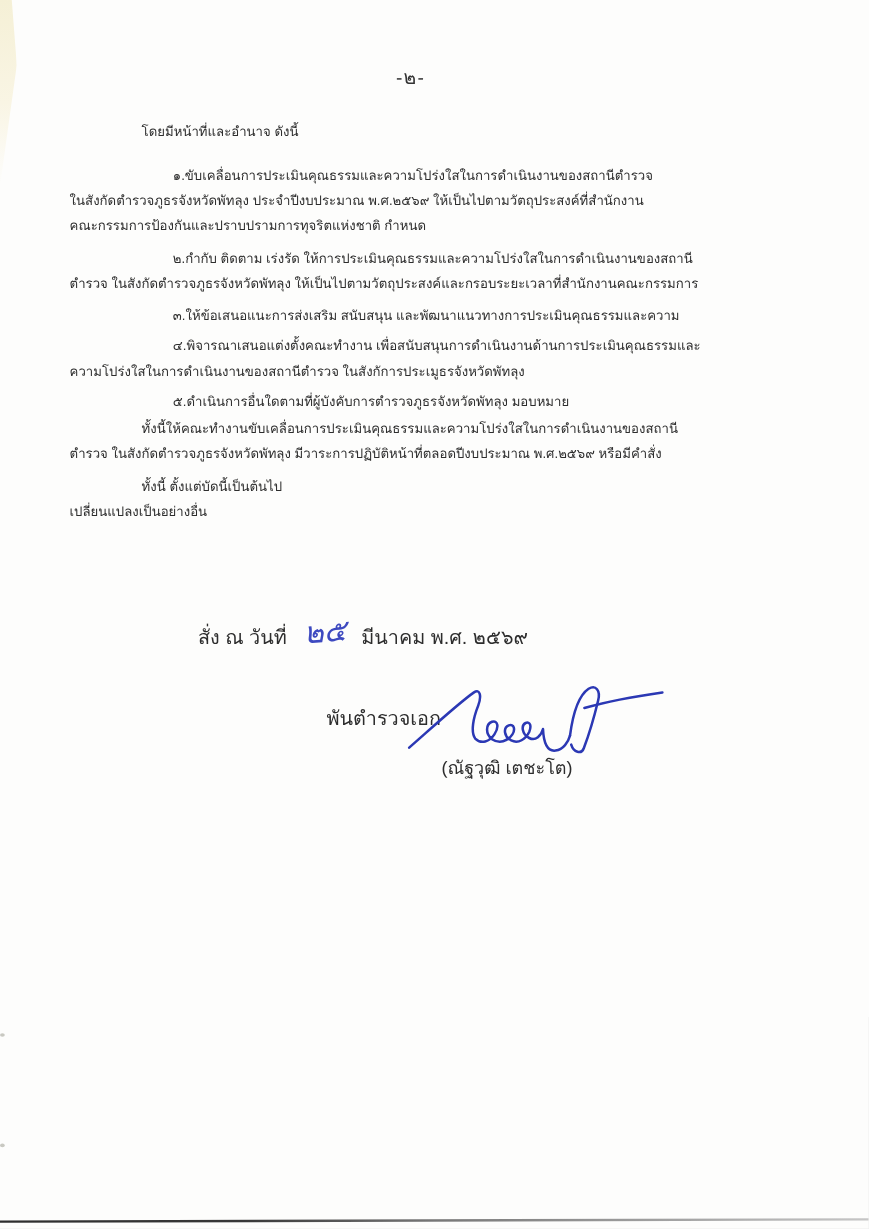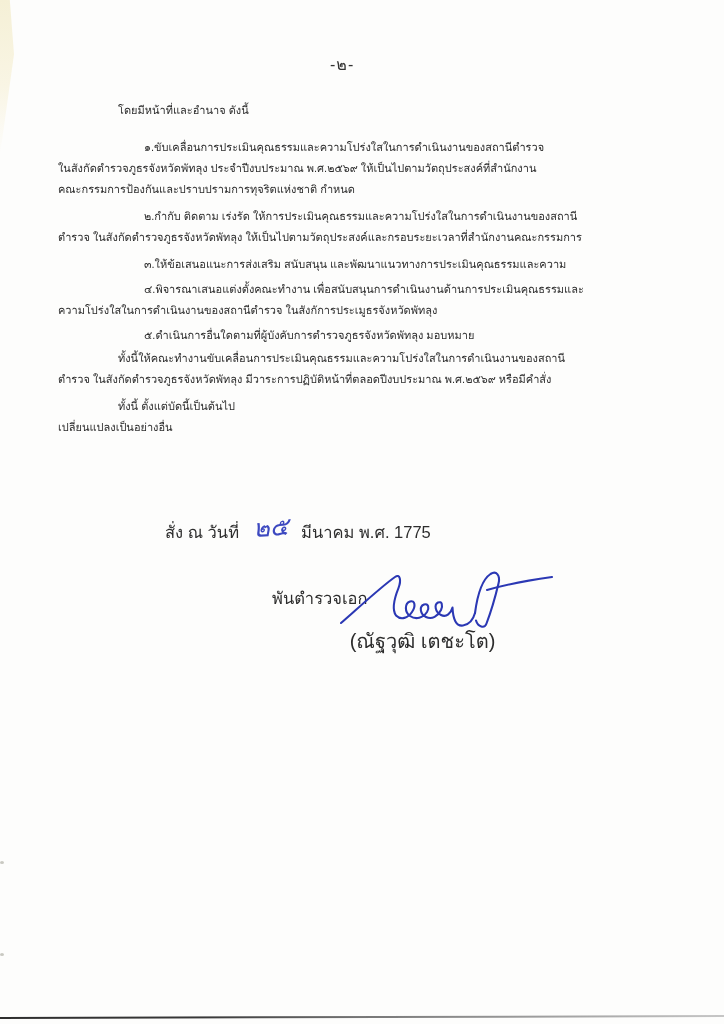--- a/index.html
+++ b/index.html
@@ -69,21 +69,21 @@
     position: absolute;
     top: 568px;
     left: 338px;
   }
   .signer-block {
     position: absolute;
     top: 630px;
     left: 255px;
     width: 335px;
     text-align: center;
-    font-size: 20px;
+    font-size: 15px;
   }
   .signer-name { height: 22px; line-height: 22px; }
   .signer-position { height: 22px; line-height: 22px; }
   .corner-wedge {
     position: absolute;
     top: 0;
     left: 0;
     width: 14px;
     height: 155px;
     background: linear-gradient(to bottom, #f5f0d6 0%, #f9f5e4 55%, rgba(250,247,232,0) 100%);
@@ -130,21 +130,21 @@
     <div class="line ind-b gap-para-sm">๔.พิจารณาเสนอแต่งตั้งคณะทำงาน เพื่อสนับสนุนการดำเนินงานด้านการประเมินคุณธรรมและ</div>
     <div class="line">ความโปร่งใสในการดำเนินงานของสถานีตำรวจ ในสังกัการประเมูธรจังหวัดพัทลุง</div>
     <div class="line ind-b gap-para-sm">๕.ดำเนินการอื่นใดตามที่ผู้บังคับการตำรวจภูธรจังหวัดพัทลุง มอบหมาย</div>
     <div class="line ind-a gap-para-xs">ทั้งนี้ให้คณะทำงานขับเคลื่อนการประเมินคุณธรรมและความโปร่งใสในการดำเนินงานของสถานี</div>
     <div class="line">ตำรวจ ในสังกัดตำรวจภูธรจังหวัดพัทลุง มีวาระการปฏิบัติหน้าที่ตลอดปีงบประมาณ พ.ศ.๒๕๖๙ หรือมีคำสั่ง</div>
     <div class="line ind-a gap-close">ทั้งนี้ ตั้งแต่บัดนี้เป็นต้นไป</div>
     <div class="line">เปลี่ยนแปลงเป็นอย่างอื่น</div>
   </div>
 
   <div class="date-line">
-    <span>สั่ง ณ วันที่</span><span class="handwritten-day">๒๕</span><span>มีนาคม พ.ศ. 1775</span>
+    <span>สั่ง ณ วันที่</span><span class="handwritten-day">๒๕</span><span>มีนาคม พ.ศ. ๒๕๖๙</span>
   </div>
 
   <div class="rank">พันตำรวจเอก</div>
 
   <svg class="signature-svg" width="218" height="64" viewBox="0 0 218 64">
     <g fill="none" stroke="#2b38b4" stroke-width="2.1" stroke-linecap="round" stroke-linejoin="round">
       <path d="M3,55 C18,42 44,18 57,9 C62,5.5 63.5,12 60.5,20 C56.5,30 54,42 58,47.5
                C63,52.5 70,50 74,44 C78,38 77,32 72,33.5 C66.5,35.5 66.5,44 72,48
                C78,52 85,50 89,44 C91.5,40 90.5,35 86,36.5 C81,38.5 82,46 88,49
                C94,52 100,48 103,42 C105,37 104,33 100,34.5 C96,36.5 97,44 103,47

